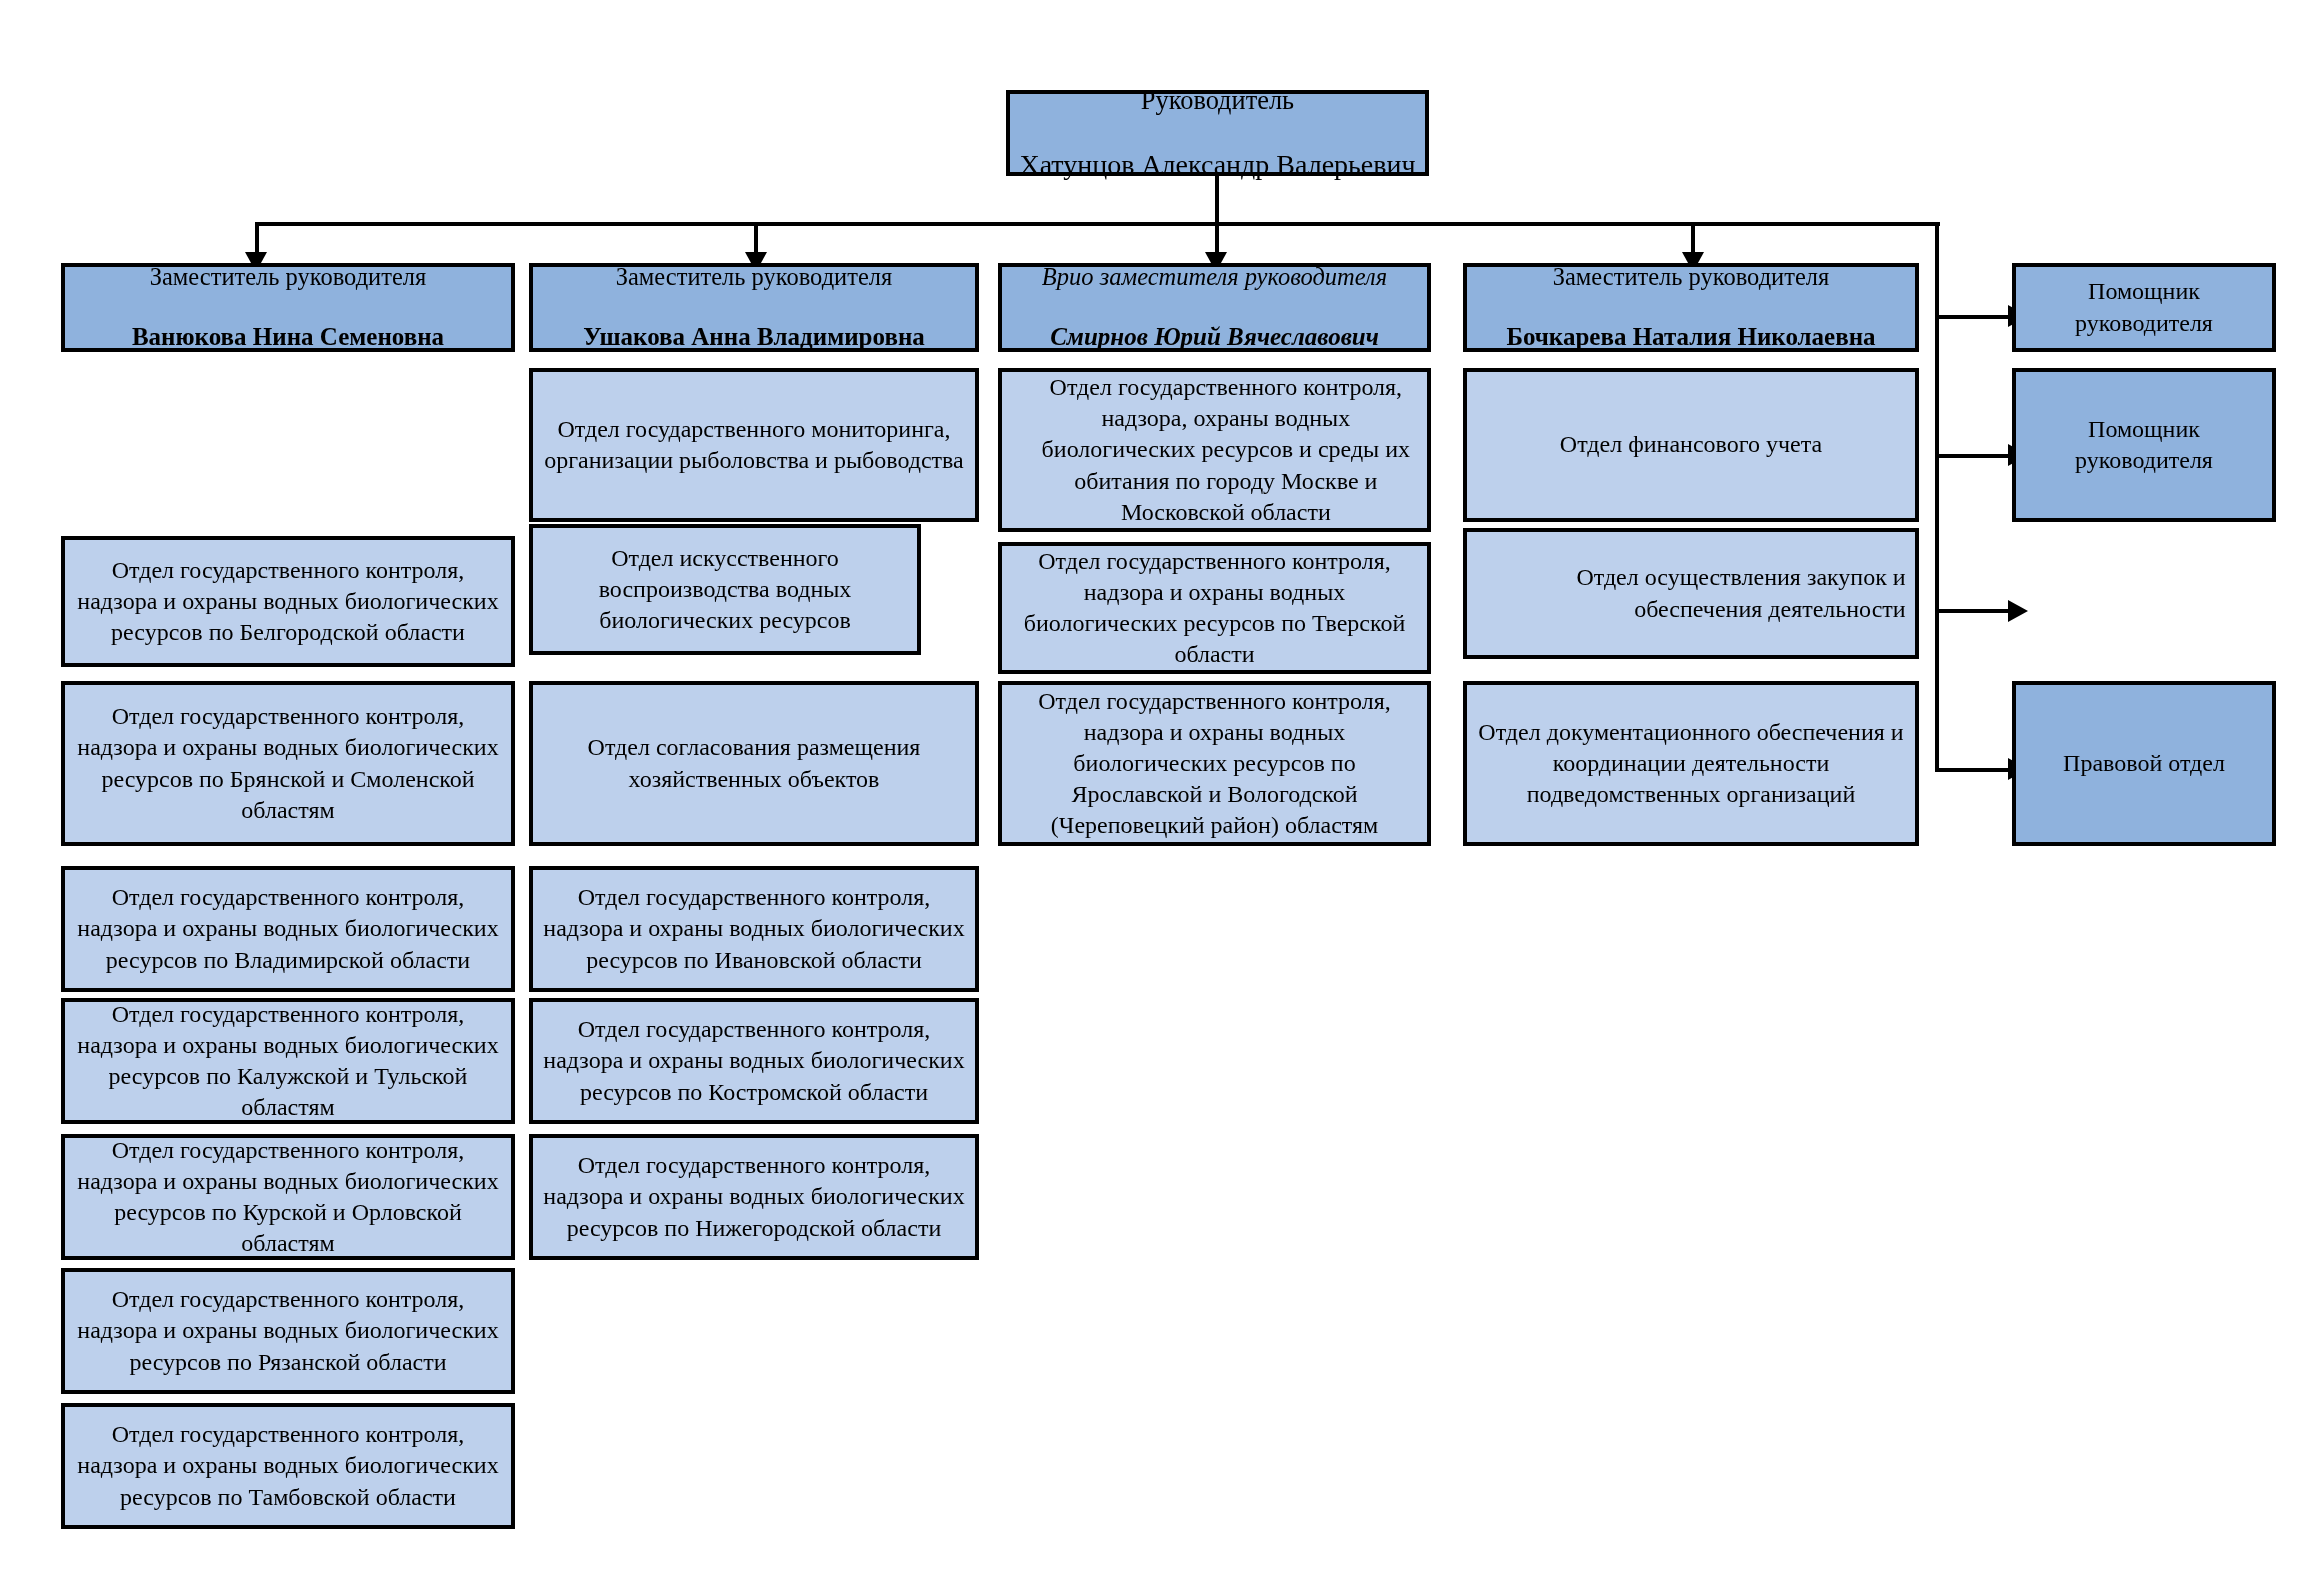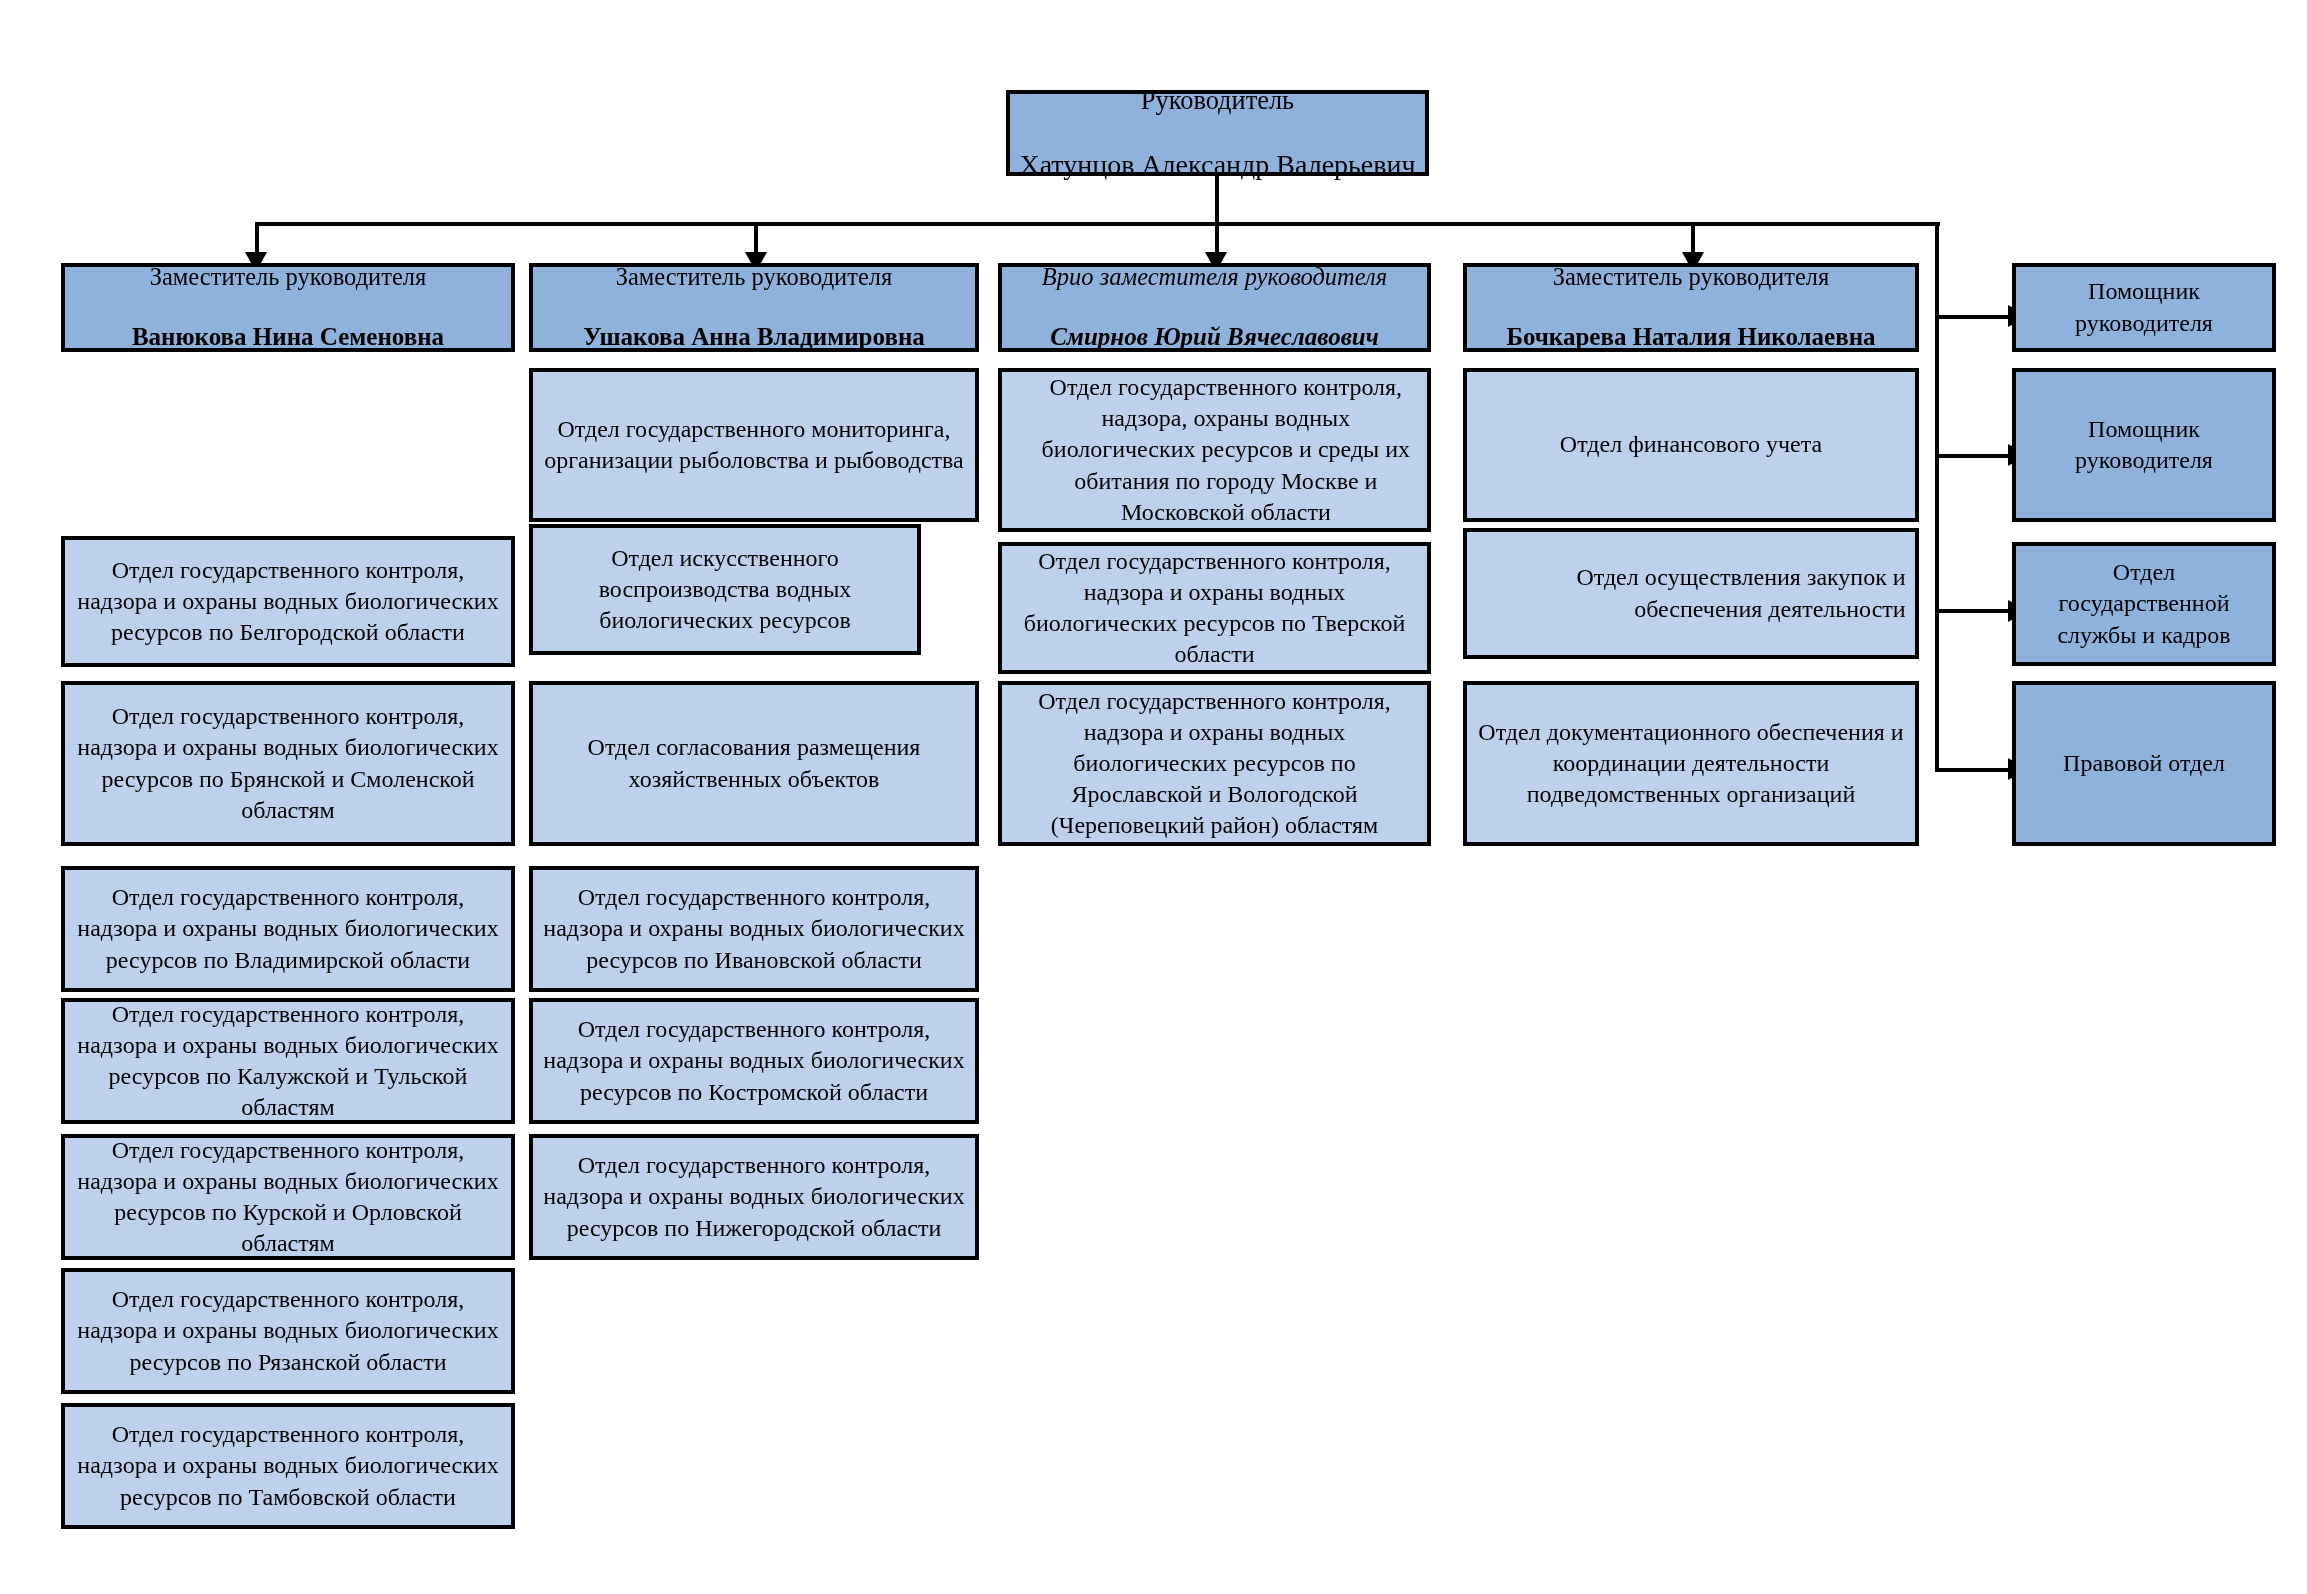--- a/index.html
+++ b/index.html
@@ -185,21 +185,18 @@
   <div class="box lvl-unit" style="left:1463px;top:681px;width:456px;height:165px;">
     <span class="unit-text txt">Отдел документационного обеспечения и координации деятельности подведомственных организаций</span>
   </div>
 
   <div class="box lvl-right" style="left:2012px;top:263px;width:264px;height:89px;">
     <span class="right-text txt">Помощник руководителя</span>
   </div>
   <div class="box lvl-right" style="left:2012px;top:368px;width:264px;height:154px;">
     <span class="right-text txt">Помощник руководителя</span>
   </div>
-  <div class="box lvl-right" style="left:2012px;top:542px;width:264px;height:124px;">
-    <span class="right-text txt">Отдел государственной службы и кадров</span>
-  </div>
   <div class="box lvl-right" style="left:2012px;top:681px;width:264px;height:165px;">
     <span class="right-text txt">Правовой отдел</span>
   </div>
 
 </div>
 
 
 </body></html>

